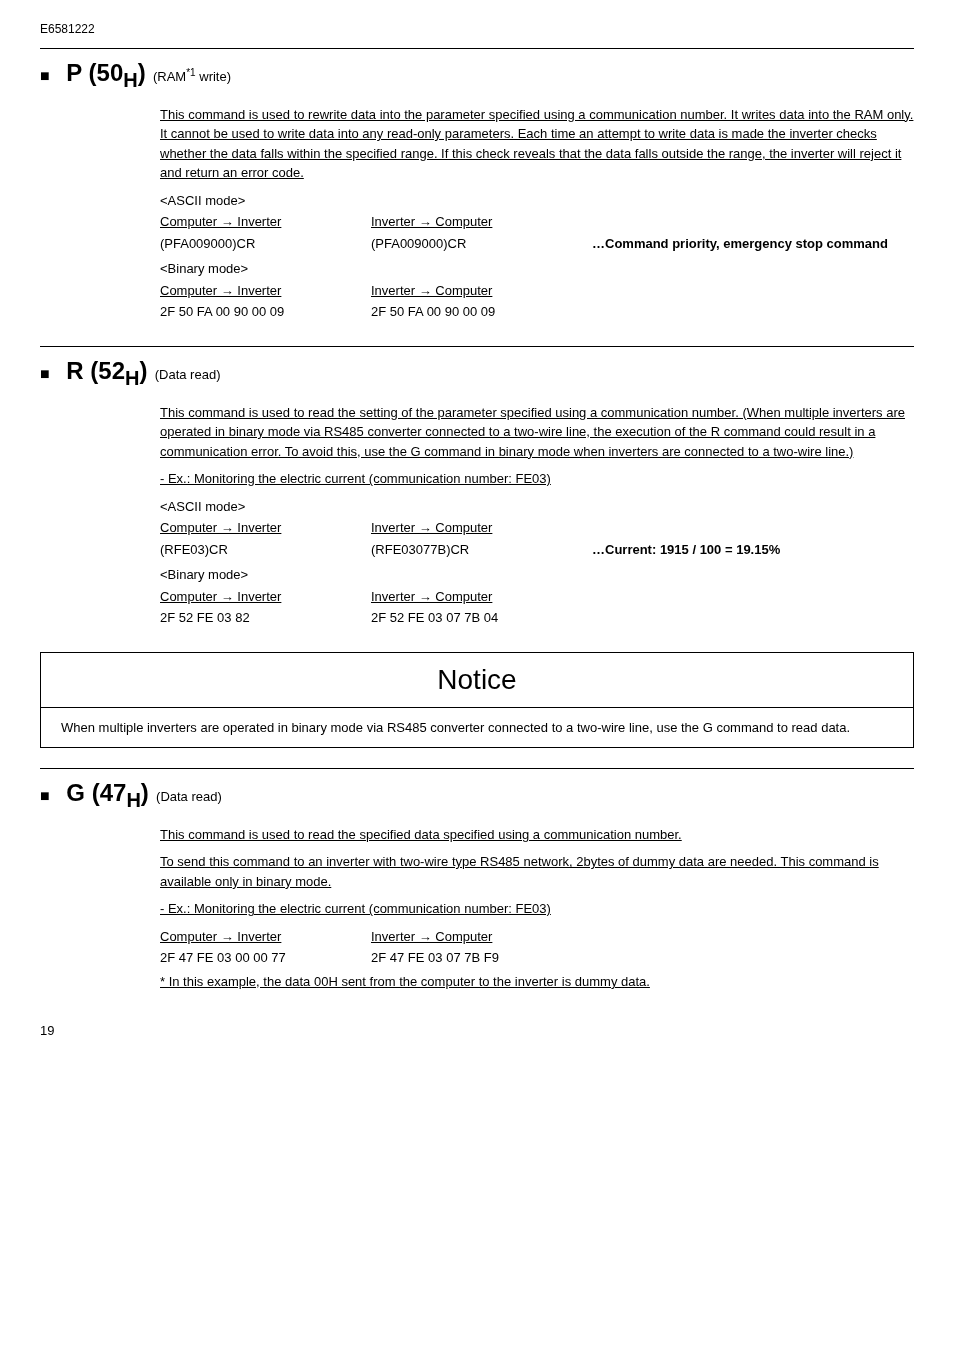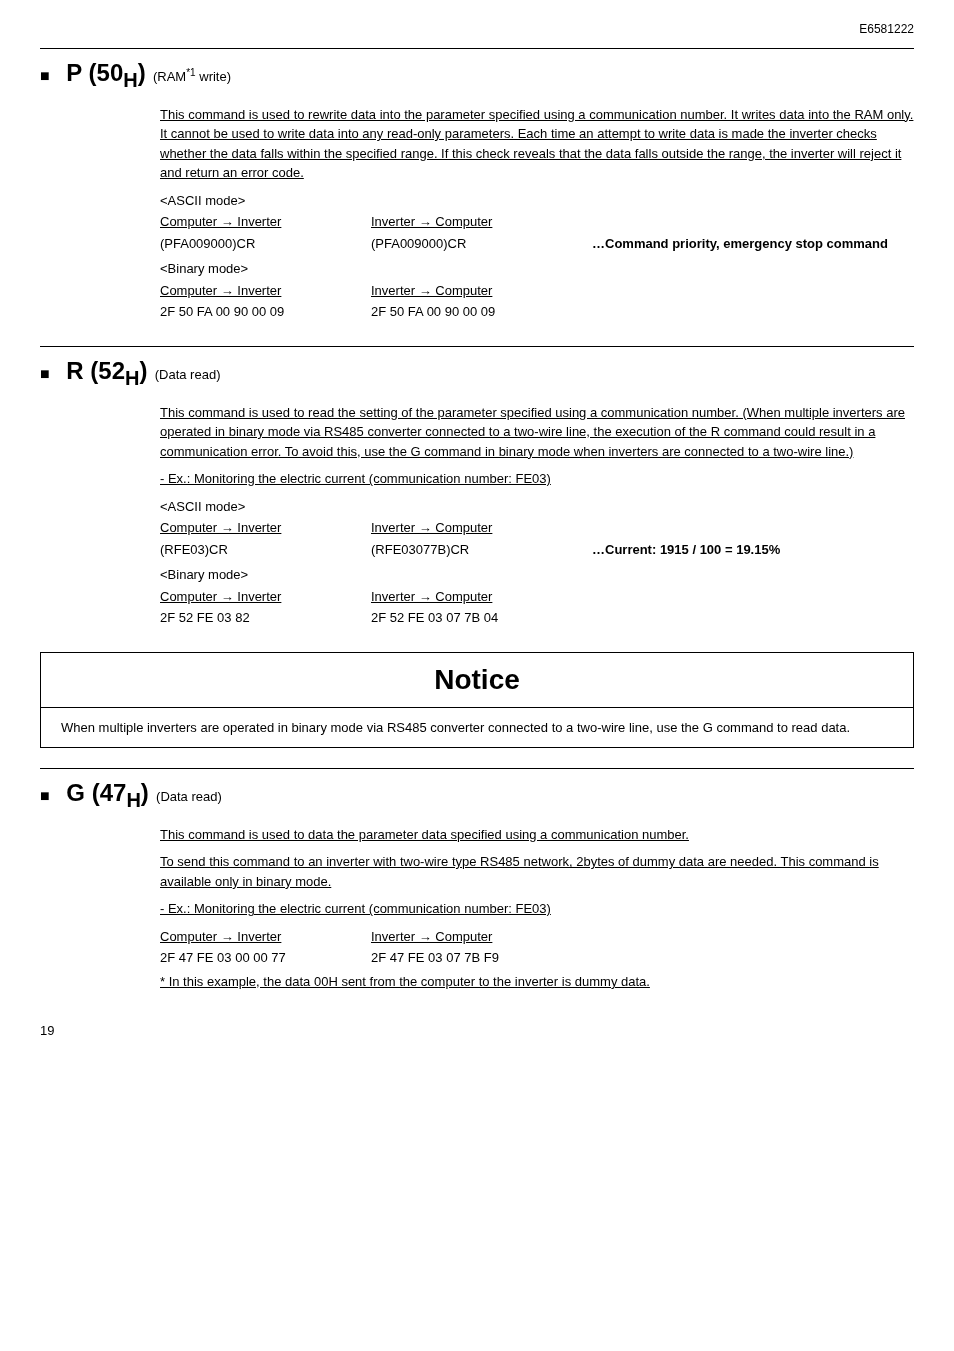--- a/index.html
+++ b/index.html
@@ -7,21 +7,20 @@
       font-family: Arial, sans-serif;
       font-size: 13px;
       color: #000;
       background: #fff;
       width: 954px;
       min-height: 1351px;
       padding: 20px 40px;
       line-height: 1.5;
     }
     .page-id {
-      text-align: right;
       font-size: 12px;
       margin-bottom: 10px;
     }
     .section {
       margin-bottom: 24px;
     }
     .section-header {
       display: flex;
       align-items: baseline;
       gap: 6px;
@@ -70,21 +69,21 @@
       padding-left: 10px;
       font-weight: bold;
     }
     .notice-box {
       border: 1px solid #000;
       margin: 20px 0;
     }
     .notice-title {
       text-align: center;
       font-size: 28px;
-      font-weight: bold;
+      font-weight: normal;
       border-bottom: 1px solid #000;
       padding: 6px 0;
     }
     .notice-body {
       padding: 10px 20px;
       font-size: 13px;
     }
     .page-number {
       text-align: left;
       margin-top: 30px;
@@ -172,21 +171,21 @@
 
 <div class="section">
   <div class="section-header">
     <span class="section-bullet">■</span>
     <span>
       <span class="section-title-main">&nbsp;G (47<sub>H</sub>)</span>
       <span class="section-title-sub">&nbsp;(Data read)</span>
     </span>
   </div>
   <div class="section-body">
-    <p>This command is used to data the parameter data specified using a communication number.</p>
+    <p>This command is used to read the specified data specified using a communication number.</p>
     <p>To send this command to an inverter with two-wire type RS485 network, 2bytes of dummy data are needed. This command is available only in binary mode.</p>
     <p>- Ex.: Monitoring the electric current (communication number: FE03)</p>
     <div class="comm-table">
       <span class="col-header underline">Computer → Inverter</span>
       <span class="col-header underline">Inverter → Computer</span>
       <span class="col-note"></span>
       <span class="col-value">2F 47 FE 03 00 00 77</span>
       <span class="col-value">2F 47 FE 03 07 7B F9</span>
       <span class="col-note"></span>
     </div>

